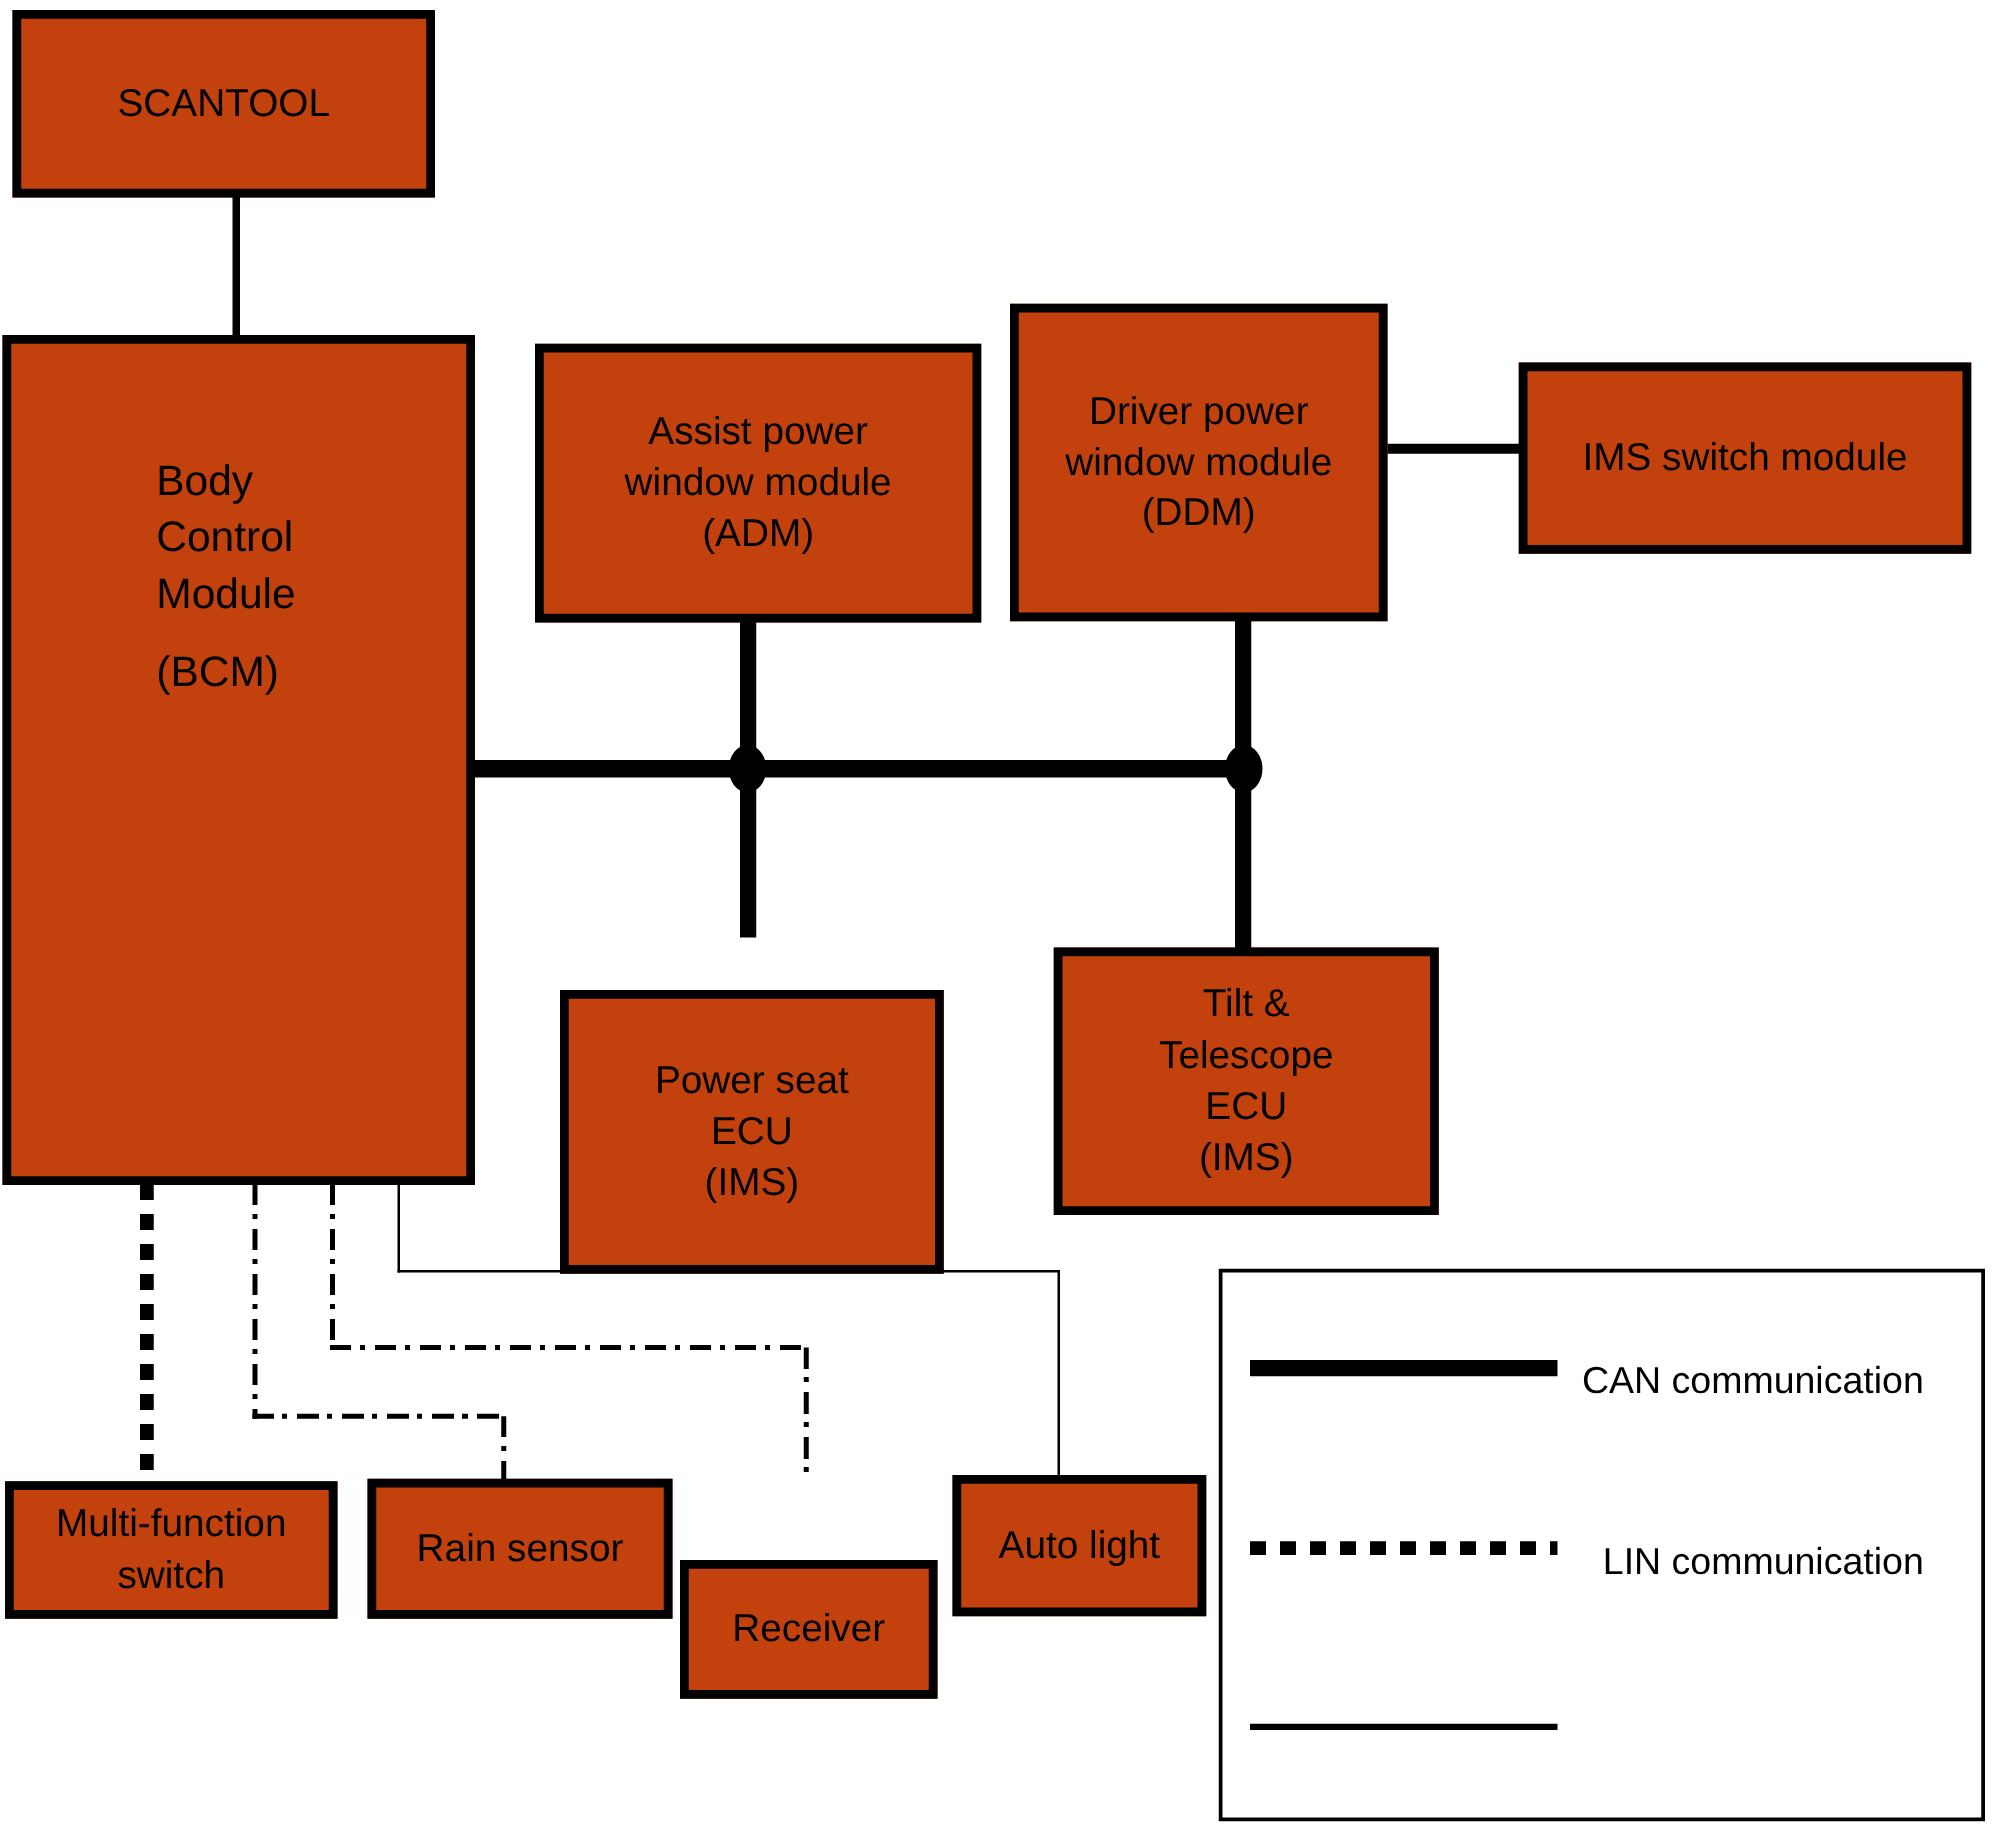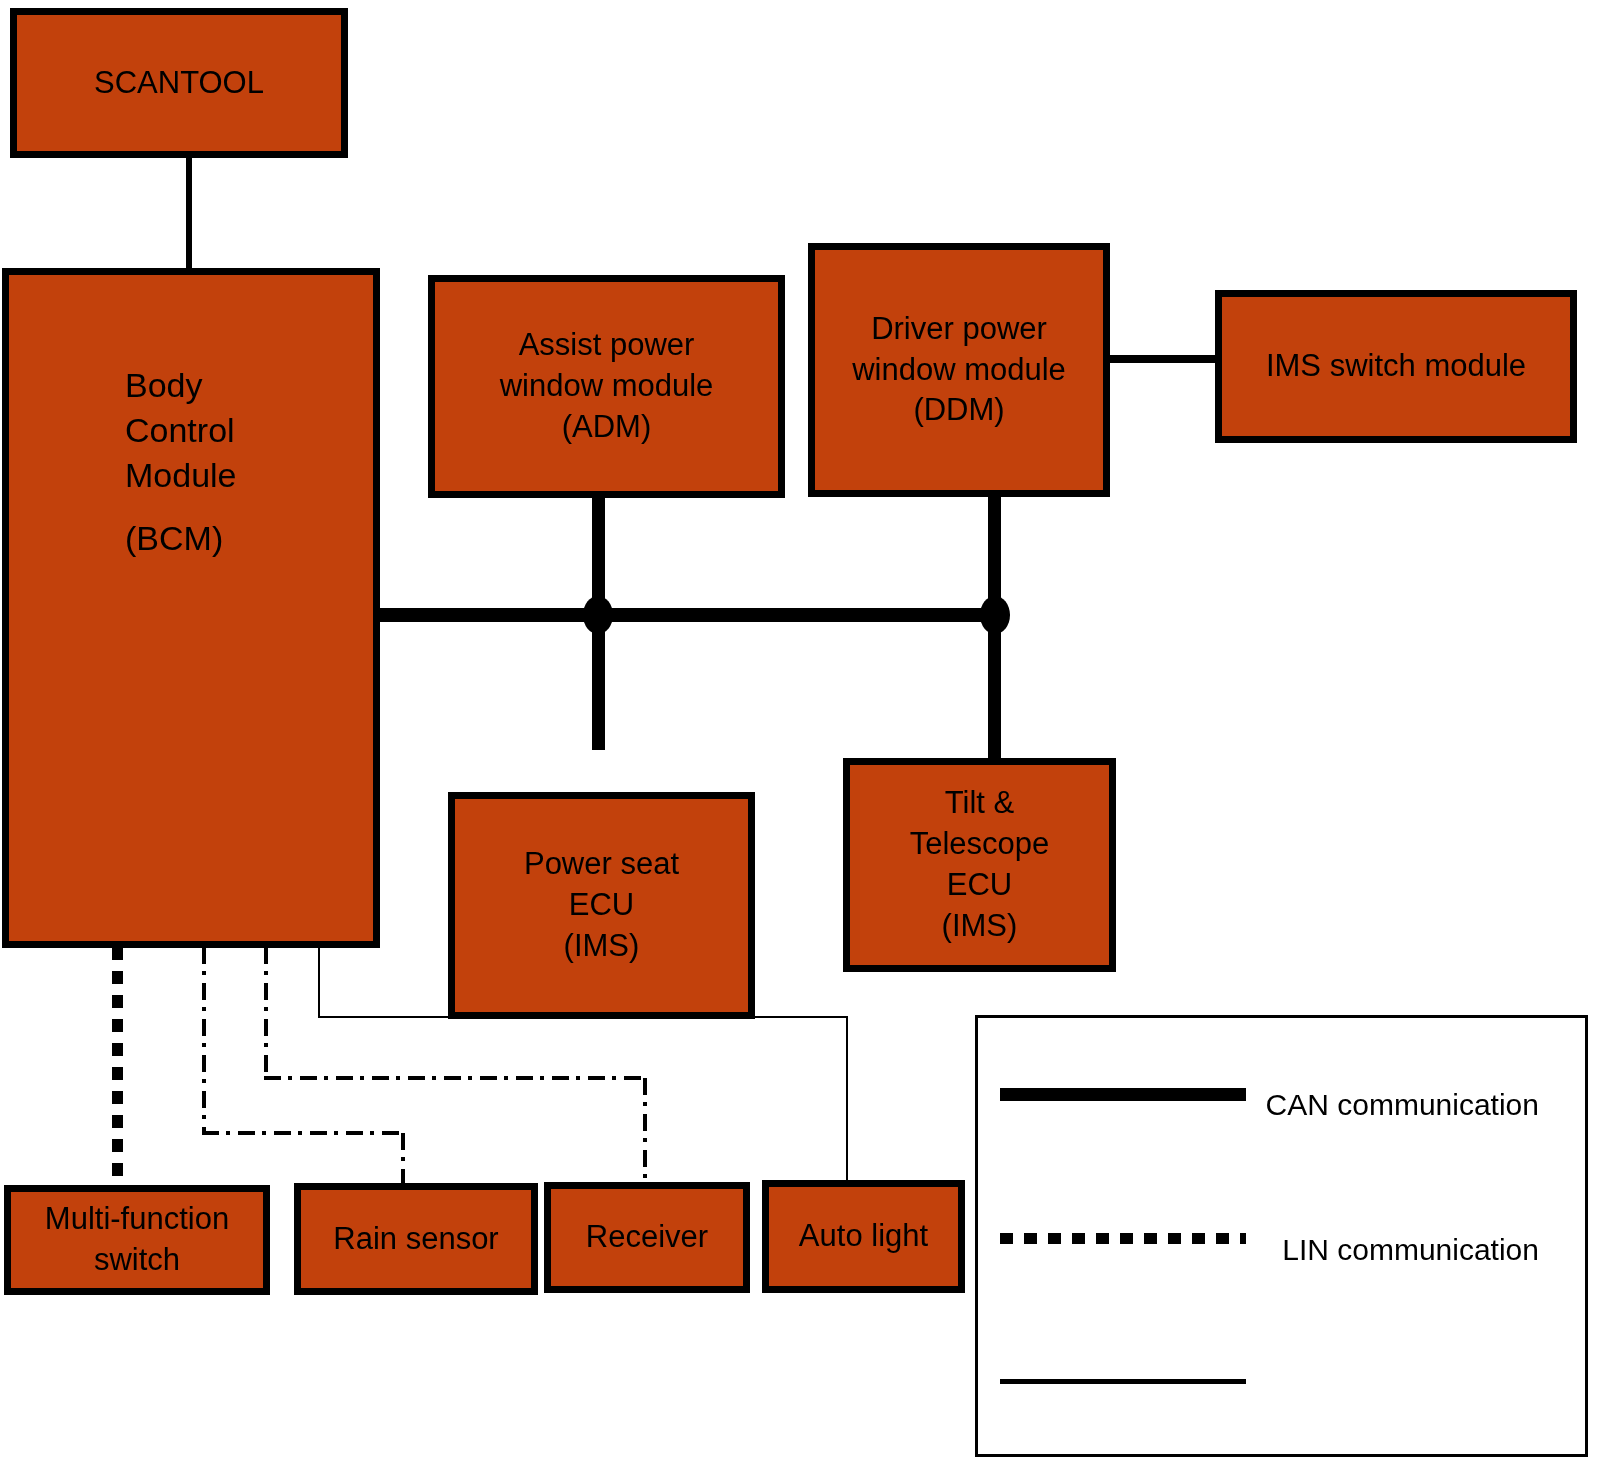--- a/index.html
+++ b/index.html
@@ -109,34 +109,34 @@
         <div class="nline">(DDM)</div>
       </div>
       <div class="node" style="left: 1215px; top: 290px; width: 362px; height: 153px; font-size: 31px;">
         <div class="nline">IMS switch module</div>
       </div>
       <div class="node" style="left: 448px; top: 792px; width: 307px; height: 227px; font-size: 31px;">
         <div class="nline">Power seat</div>
         <div class="nline">ECU</div>
         <div class="nline">(IMS)</div>
       </div>
-      <div class="node" style="left: 843px; top: 758px; width: 273px; height: 214px; font-size: 31px;">
+      <div class="node" style="left: 843px; top: 758px; width: 308px; height: 214px; font-size: 31px;">
         <div class="nline">Tilt &amp;</div>
         <div class="nline">Telescope</div>
         <div class="nline">ECU</div>
         <div class="nline">(IMS)</div>
       </div>
       <div class="node" style="left: 4px; top: 1185px; width: 266px; height: 110px; font-size: 31px;">
         <div class="nline">Multi-function</div>
         <div class="nline">switch</div>
       </div>
       <div class="node" style="left: 294px; top: 1183px; width: 244px; height: 112px; font-size: 31px;">
         <div class="nline">Rain sensor</div>
       </div>
-      <div class="node" style="left: 544px; top: 1182px; width: 206px; height: 111px; font-size: 31px;">
+      <div class="node" style="left: 544px; top: 1248px; width: 206px; height: 111px; font-size: 31px;">
         <div class="nline">Receiver</div>
       </div>
       <div class="node" style="left: 762px; top: 1180px; width: 203px; height: 113px; font-size: 31px;">
         <div class="nline">Auto light</div>
       </div>
     </div>
   <div id="connectors-layer">
       <div class="conn st-solid" style="left: 186px; top: 157px; width: 6px; height: 113px;"></div>
       <div class="conn st-solid" style="left: 380px; top: 608px; width: 616px; height: 14px;"></div>
       <div class="conn st-solid" style="left: 592px; top: 496px; width: 13px; height: 254px;"></div>

